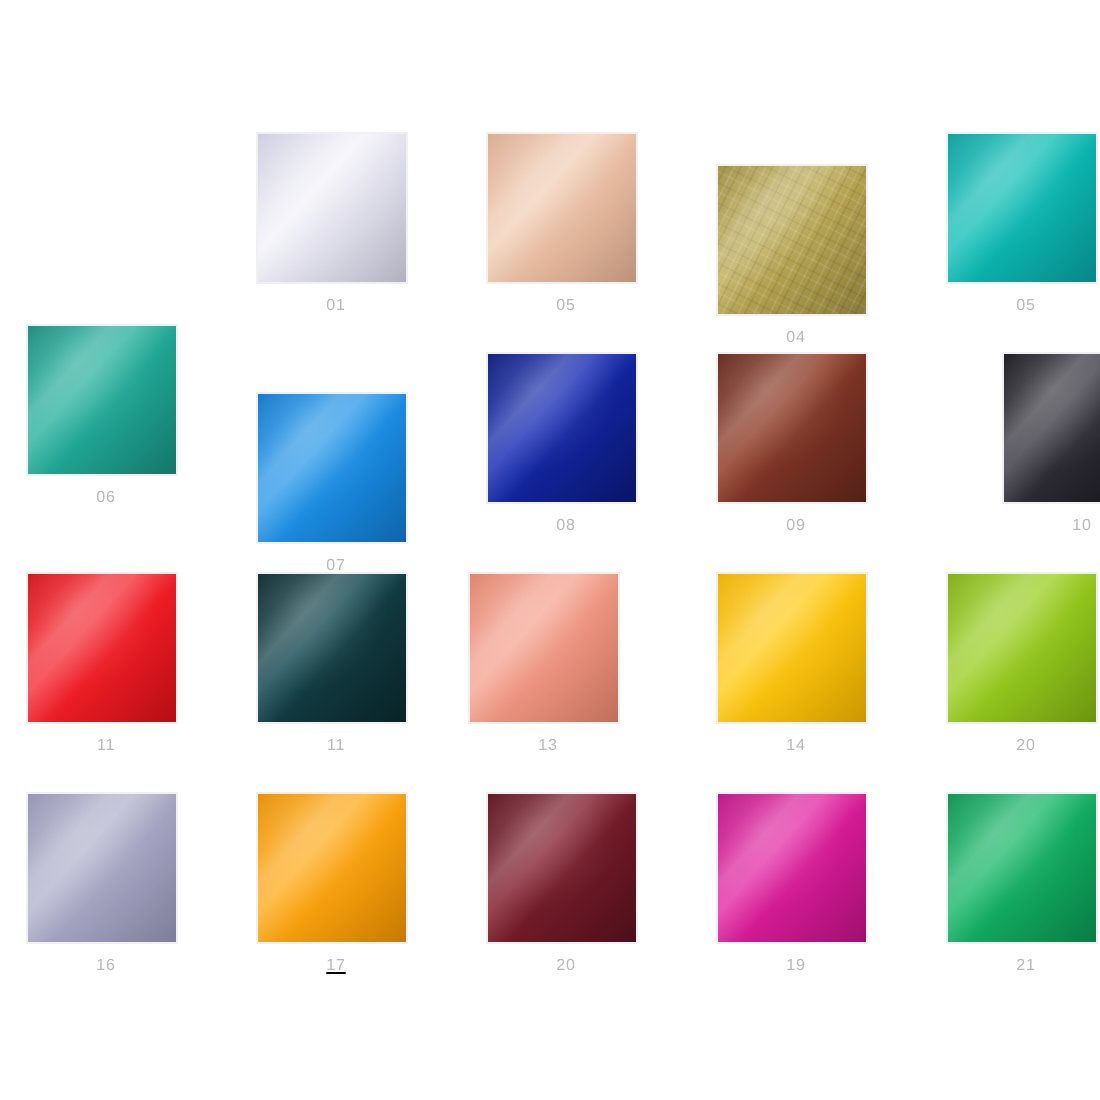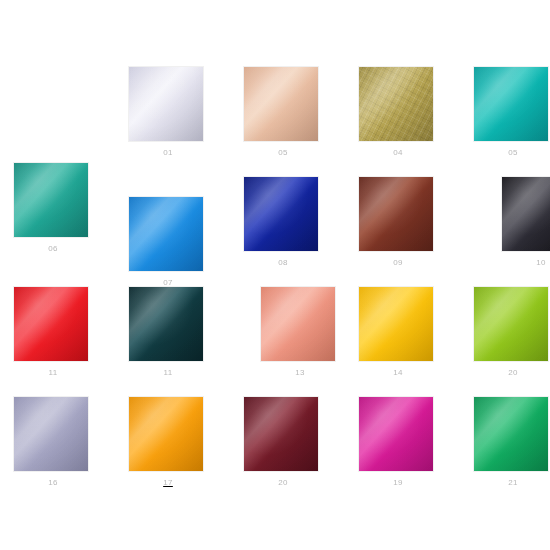--- a/index.html
+++ b/index.html
@@ -98,21 +98,21 @@
         <div class="swatch-label">01</div>
       </div>
       <div class="swatch-cell" style="left: 243px; top: 66px;">
         <div class="swatch-chip" style="width: 76px; height: 76px; background-image: linear-gradient(132deg, rgb(217, 169, 141) 0%, rgb(232, 189, 162) 22%, rgb(243, 213, 191) 38%, rgb(232, 189, 162) 56%, rgb(217, 169, 141) 100%);">
           <div class="grain"></div>
           <div class="gloss"></div>
           <div class="vign"></div>
         </div>
         <div class="swatch-label">05</div>
       </div>
-      <div class="swatch-cell" style="left: 358px; top: 66px;">
+      <div class="swatch-cell" style="left: 358px; top: 82px;">
         <div class="swatch-chip textured" style="width: 76px; height: 76px; background-image: linear-gradient(132deg, rgb(159, 142, 66) 0%, rgb(179, 161, 79) 22%, rgb(194, 177, 99) 38%, rgb(179, 161, 79) 56%, rgb(159, 142, 66) 100%);">
           <div class="grain"></div>
           <div class="gloss"></div>
           <div class="vign"></div>
         </div>
         <div class="swatch-label">04</div>
       </div>
       <div class="swatch-cell" style="left: 473px; top: 66px;">
         <div class="swatch-chip" style="width: 76px; height: 76px; background-image: linear-gradient(132deg, rgb(8, 156, 155) 0%, rgb(11, 179, 174) 22%, rgb(42, 198, 191) 38%, rgb(11, 179, 174) 56%, rgb(8, 156, 155) 100%);">
           <div class="grain"></div>
@@ -170,21 +170,21 @@
         <div class="swatch-label">11</div>
       </div>
       <div class="swatch-cell" style="left: 128px; top: 286px;">
         <div class="swatch-chip" style="width: 76px; height: 76px; background-image: linear-gradient(132deg, rgb(10, 40, 45) 0%, rgb(16, 57, 63) 22%, rgb(29, 80, 88) 38%, rgb(16, 57, 63) 56%, rgb(10, 40, 45) 100%);">
           <div class="grain"></div>
           <div class="gloss"></div>
           <div class="vign"></div>
         </div>
         <div class="swatch-label">11</div>
       </div>
-      <div class="swatch-cell" style="left: 260px; top: 286px;">
+      <div class="swatch-cell" style="left: 234px; top: 286px;">
         <div class="swatch-chip" style="width: 76px; height: 76px; background-image: linear-gradient(132deg, rgb(222, 128, 105) 0%, rgb(237, 148, 128) 22%, rgb(246, 174, 156) 38%, rgb(237, 148, 128) 56%, rgb(222, 128, 105) 100%);">
           <div class="grain"></div>
           <div class="gloss"></div>
           <div class="vign"></div>
         </div>
         <div class="swatch-label">13</div>
       </div>
       <div class="swatch-cell" style="left: 358px; top: 286px;">
         <div class="swatch-chip" style="width: 76px; height: 76px; background-image: linear-gradient(132deg, rgb(234, 175, 0) 0%, rgb(248, 192, 12) 22%, rgb(255, 210, 49) 38%, rgb(248, 192, 12) 56%, rgb(234, 175, 0) 100%);">
           <div class="grain"></div>

